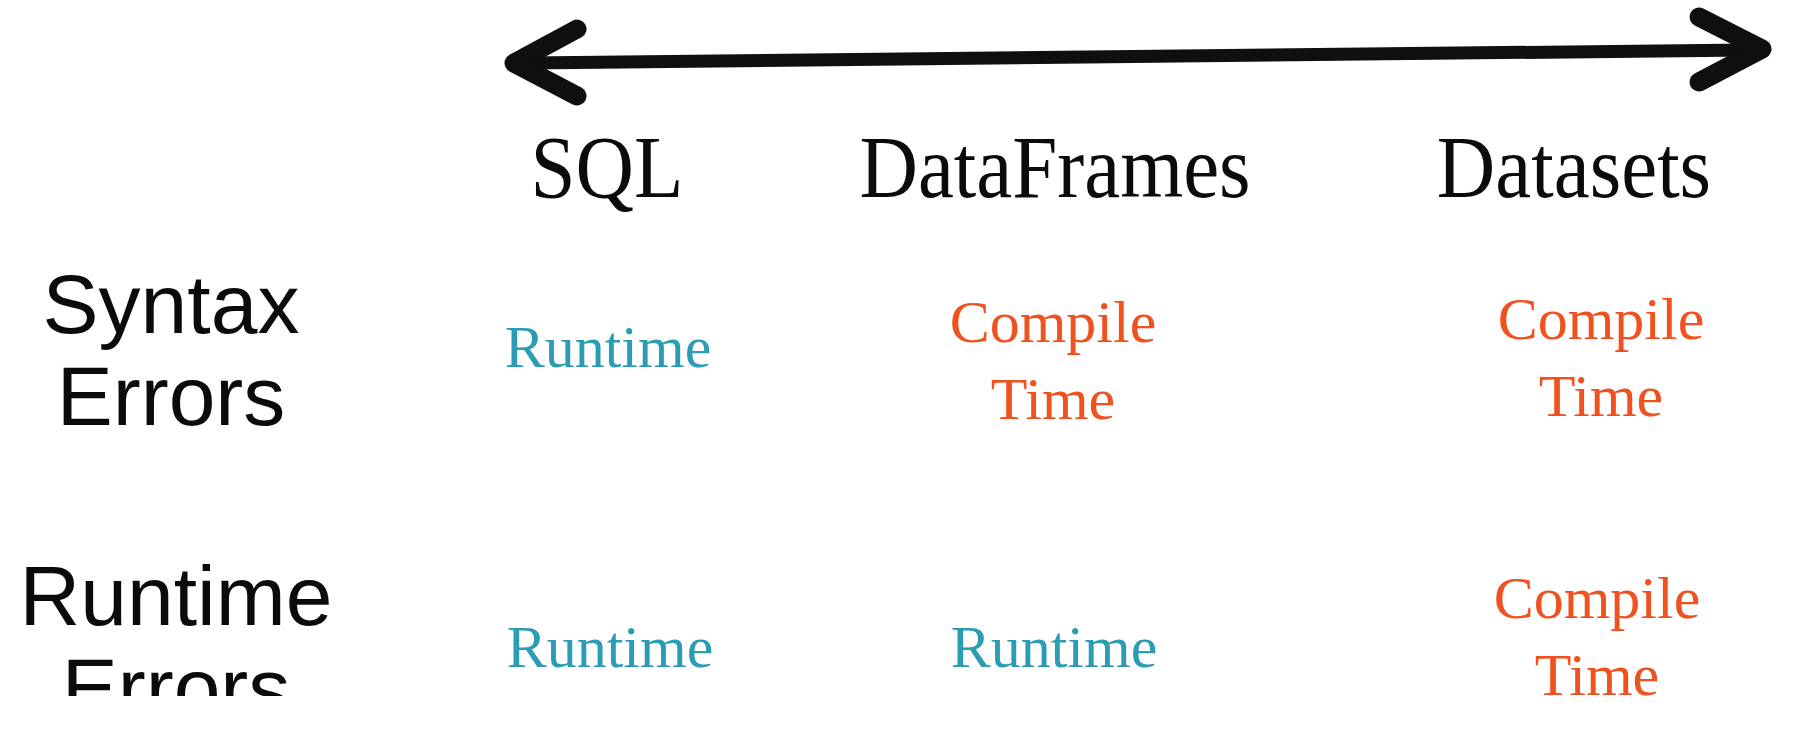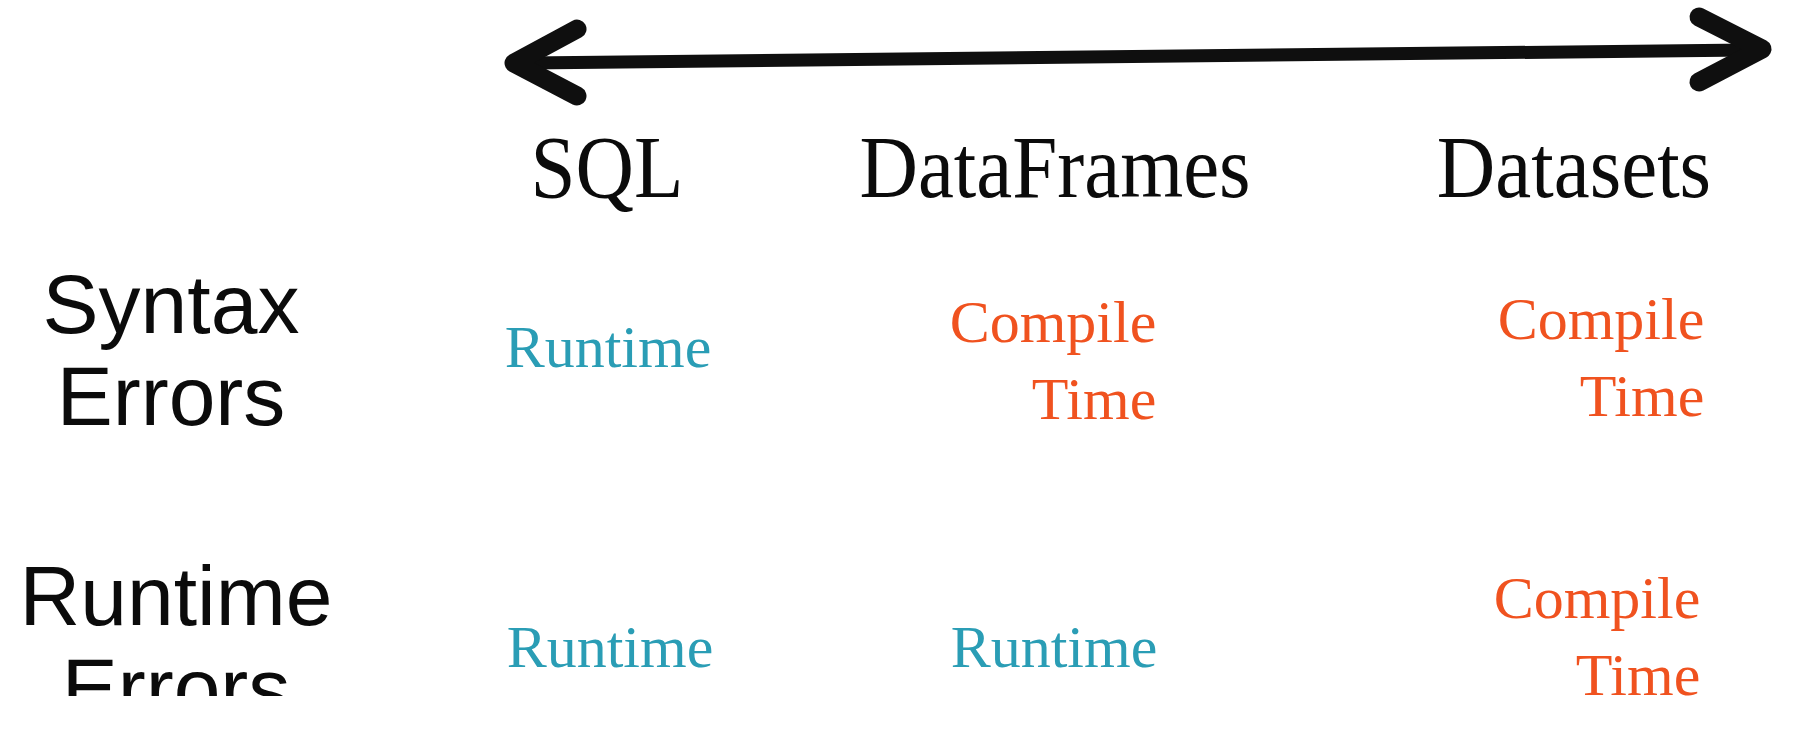--- a/index.html
+++ b/index.html
@@ -26,21 +26,21 @@
     text-align:center;
   }
   .cell{
     font-family:Liberation Serif, serif;
     font-weight:300;
     font-size:60px;
     line-height:77px;
     text-align:center;
   }
   .runtime{color:var(--runtime-color,#2A9DB5);}
-  .compile{color:var(--compile-color,#F0521F);text-align:right;}
+  .compile{color:var(--compile-color,#F0521F);}
   .arrow-svg{position:absolute;top:0;left:0;}
   .arrow-svg line,.arrow-svg polyline{stroke:var(--arrow-color,#0f0f0f);}
 </style>
 </head>
 <body>
 
 <div class="slide">
 
   <svg class="arrow-svg" width="1804" height="130" viewBox="0 0 1804 130" aria-hidden="true">
     <line x1="528" y1="63" x2="1748" y2="50" stroke-width="13"></line>

